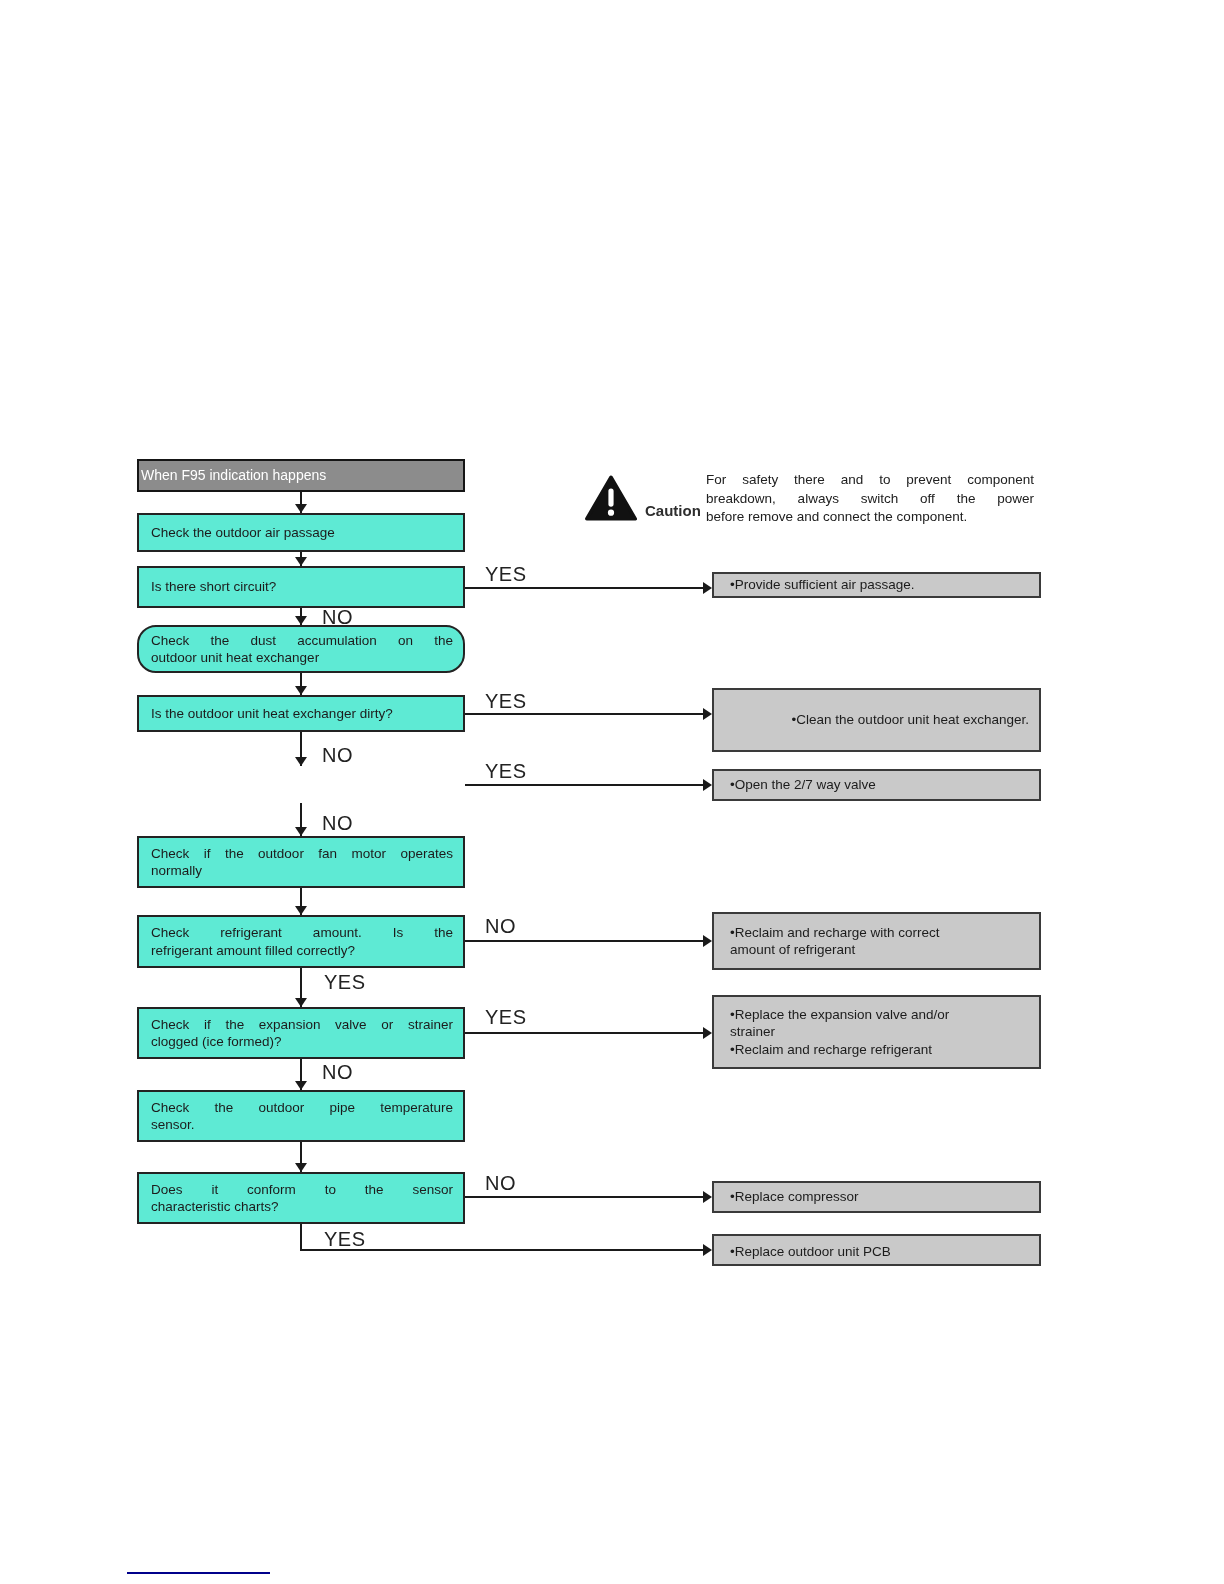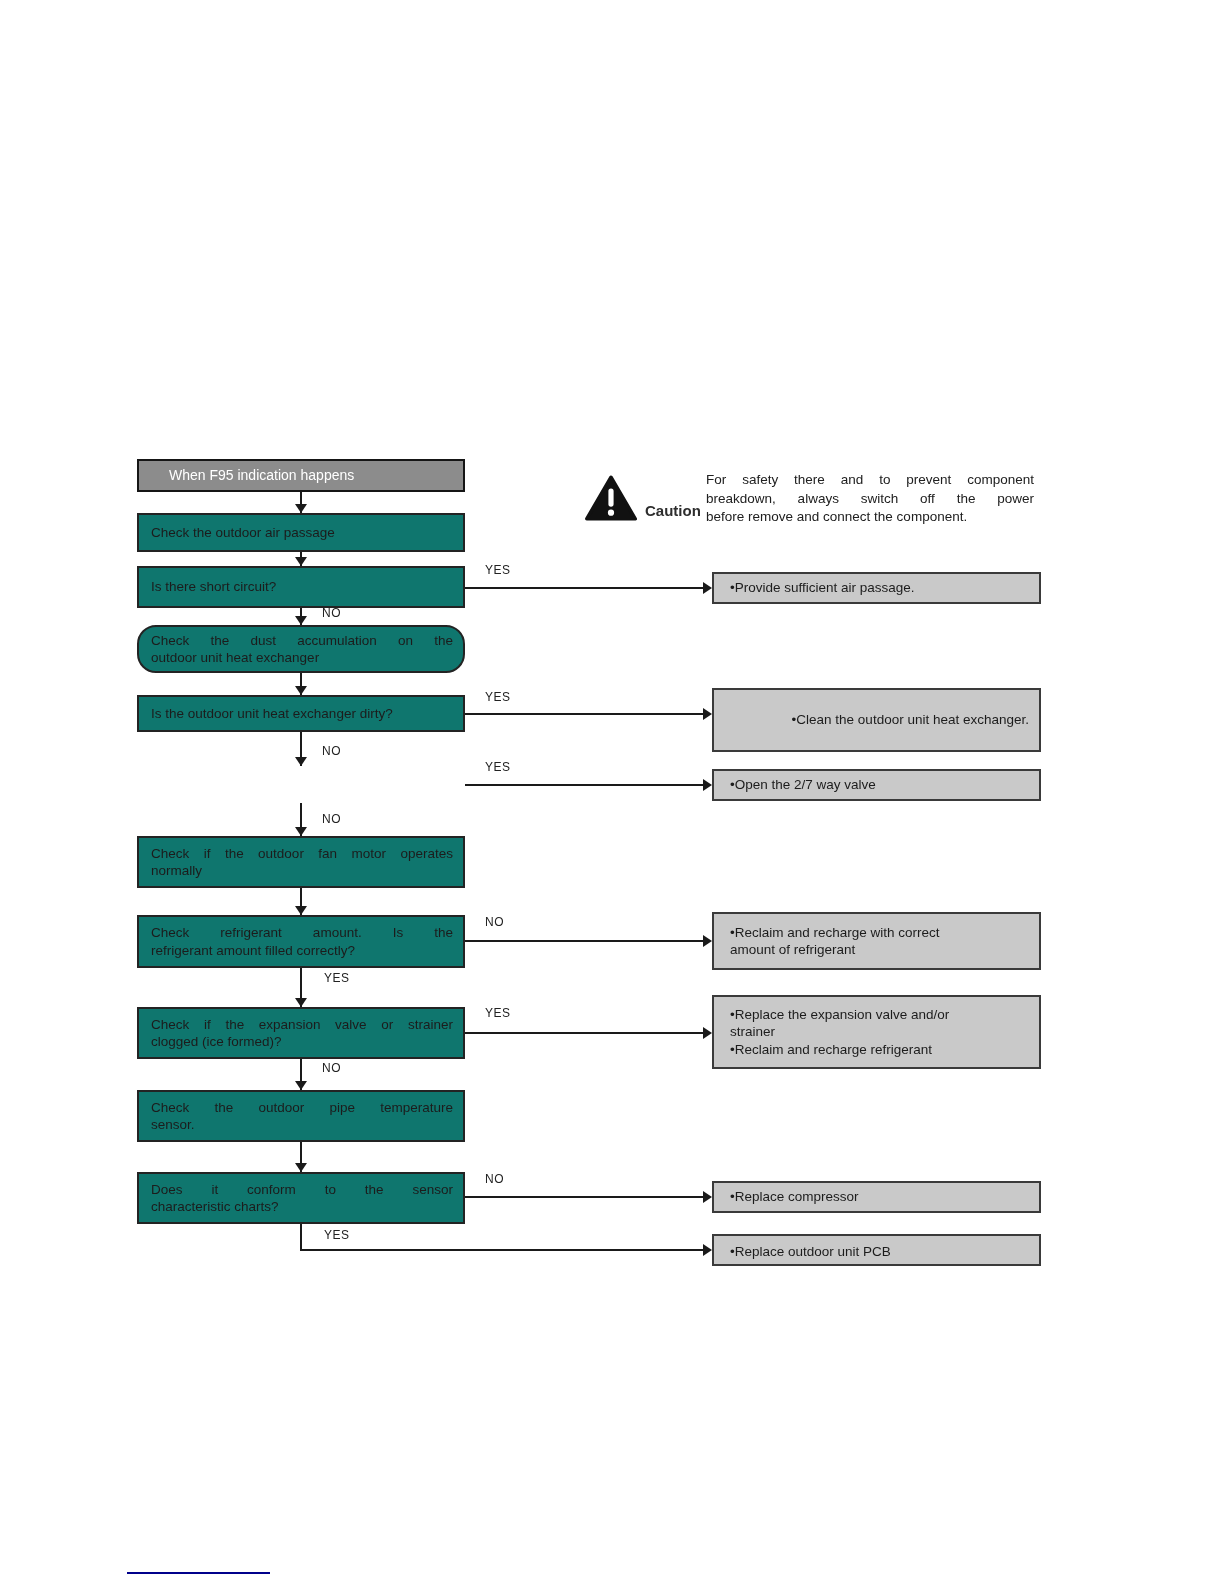--- a/index.html
+++ b/index.html
@@ -2,49 +2,49 @@
 <html style="--start-box-bg: #8c8c8c; --action-box-bg: #c9c9c9; --connector: #1a1a1a; --footer-line: #00008b;"><head>
 <meta charset="utf-8">
 <style>
   html,body { margin:0; padding:0; background:#ffffff; }
   .page {
     position:relative; width:1224px; height:1584px; background:#ffffff;
     font-family:"Liberation Sans", sans-serif; color:#1c1c1c; overflow:hidden;
   }
   .box {
     position:absolute; box-sizing:border-box; left:137px; width:328px;
-    border:2px solid #232323; background:#0f766e;
+    border:2px solid #232323; background:#5eead4;
     display:flex; flex-direction:column; justify-content:center;
     padding:4px 10px 4px 12px; font-size:13.5px; line-height:17.5px;
   }
   .box .line { text-align:left; }
   .box .line:not(:last-child) { text-align:justify; text-align-last:justify; }
   .start-box {
     background:var(--start-box-bg,#8c8c8c); color:#ffffff; border-color:#151515;
-    font-size:14px; padding-left:30px;
+    font-size:14px; padding-left:2px;
   }
   .action-box {
     left:712px; width:329px; background:var(--action-box-bg,#c9c9c9);
     border-color:#3a3a3a; padding-left:16px;
   }
   .action-box .line:not(:last-child) { text-align:left; text-align-last:left; }
   .varrow { position:absolute; left:300px; width:2px; background:var(--connector,#1a1a1a); }
   .varrow::after {
     content:""; position:absolute; left:-5px; bottom:0; width:0; height:0;
     border-left:6px solid transparent; border-right:6px solid transparent;
     border-top:9px solid var(--connector,#1a1a1a);
   }
   .vline { position:absolute; left:300px; width:2px; background:var(--connector,#1a1a1a); }
   .hline { position:absolute; height:2px; background:var(--connector,#1a1a1a); }
   .hline.arrowed::after {
     content:""; position:absolute; right:-9px; top:-5px; width:0; height:0;
     border-top:6px solid transparent; border-bottom:6px solid transparent;
     border-left:9px solid var(--connector,#1a1a1a);
   }
-  .blabel { position:absolute; font-size:12px; color:#222222; letter-spacing:0.5px;text-align:right; }
+  .blabel { position:absolute; font-size:20px; color:#222222; letter-spacing:0.5px;text-align:right; }
   .caution-icon { position:absolute; left:585px; top:475px; }
   .caution-word { position:absolute; left:645px; top:502px; font-weight:bold; font-size:15px; color:#2d2d2d;text-align:right; }
   .caution-text { position:absolute; left:706px; top:471px; width:328px; font-size:13.5px; line-height:18.5px; color:#202020; }
   .caution-text .line:not(:last-child) { text-align:justify; text-align-last:justify; }
   .footer-line { position:absolute; left:127px; top:1572px; width:143px; height:2px; background:var(--footer-line,#00008b); }
 </style>
 </head>
 <body>
 
 <div class="page">
@@ -103,21 +103,21 @@
   <div class="box" style="top:1090px;height:52px;">
     <div class="line">Check the outdoor pipe temperature</div>
     <div class="line">sensor.</div>
   </div>
 
   <div class="box" style="top:1172px;height:52px;">
     <div class="line">Does it conform to the sensor</div>
     <div class="line">characteristic charts?</div>
   </div>
 
-  <div class="box action-box" style="top:572px;height:32px;">
+  <div class="box action-box" style="top:572px;height:26px;">
     <div class="line">•Provide sufficient air passage.</div>
   </div>
 
   <div class="box action-box" style="top:688px;height:64px;align-items:flex-end;">
     <div class="line">•Clean the outdoor unit heat exchanger.</div>
   </div>
 
   <div class="box action-box" style="top:769px;height:32px;">
     <div class="line">•Open the 2/7 way valve</div>
   </div>

